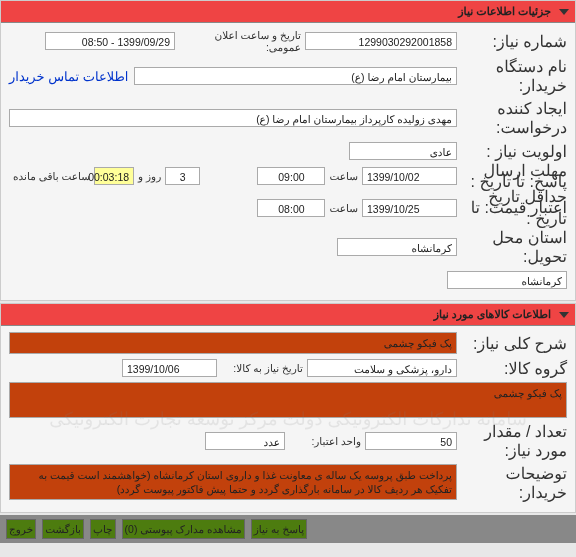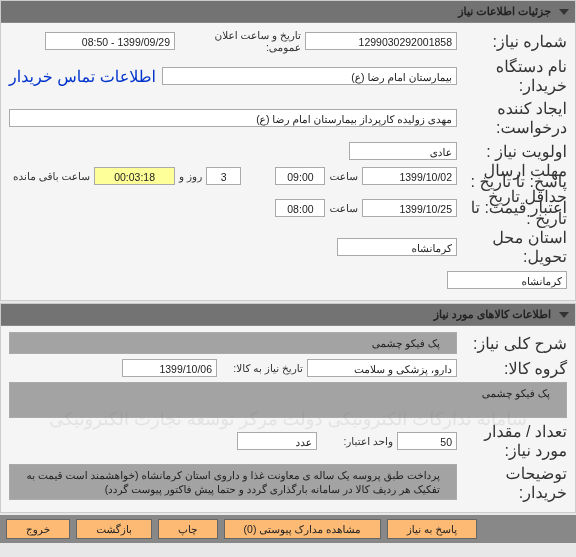--- a/index.html
+++ b/index.html
@@ -13,21 +13,21 @@
   background: #e8e8e8;
   width: 576px;
   direction: rtl;
 }
 .panel {
   background: #f5f5f5;
   border: 1px solid #ccc;
   margin-bottom: 2px;
 }
 .panel-header {
-  background: #737373;
+  background: #ef4444;
   border-bottom: 1px solid #888;
   padding: 4px 24px 4px 8px;
   font-size: 11px;
   font-weight: bold;
   color: #222;
   position: relative;
 }
 .panel-header .arrow {
   position: absolute;
   right: 6px;
@@ -86,65 +86,65 @@
   flex-shrink: 0;
 }
 .field-wide {
   flex: 1;
 }
 .field-med {
   width: 152px;
 }
 .field-date {
   width: 95px;
-  text-align: right;
+  text-align: left;
 }
 .field-time {
-  width: 50px;
+  width: 68px;
   text-align: center;
 }
 .field-small {
   width: 35px;
   text-align: center;
 }
 .field-timer {
-  width: 81px;
+  width: 40px;
   text-align: center;
   background: #ffff99;
 }
 .link {
   color: #0033cc;
-  font-size: 16px;
+  font-size: 13px;
   cursor: pointer;
   padding-right: 6px;
 }
 .textarea {
   border: 1px solid #aaa;
-  background: #a3a3a3;
-  padding: 3px 16px;
+  background: #c2410c;
+  padding: 3px 4px;
   font-size: 10.5px;
   color: #222;
   width: 100%;
   min-height: 18px;
   line-height: 14px;
 }
 .textarea.multi {
   min-height: 36px;
 }
 .button-bar {
   background: #888;
   padding: 4px 6px;
   display: flex;
   gap: 6px;
   justify-content: flex-end;
 }
 .btn {
   border: 1px solid #666;
-  background: #fdba74;
-  padding: 3px 19px;
+  background: #4d7c0f;
+  padding: 3px 2px;
   font-size: 10.5px;
   cursor: pointer;
   color: #222;
 }
 .spacer {
   flex: 1;
 }
 </style>
 </head>
 <body>
@@ -234,21 +234,21 @@
       <div class="lbl-sm" style="width:90px">تاریخ نیاز به کالا:</div>
       <div class="field field-date">1399/10/06</div>
     </div>
 
     <div class="row" style="align-items:flex-start">
       <div class="textarea multi" style="flex:1">پک فیکو چشمی</div>
     </div>
 
     <div class="row">
       <div class="lbl">تعداد / مقدار مورد نیاز:</div>
-      <div class="field" style="width:60px">50</div>
+      <div class="field" style="width:92px">50</div>
       <div class="lbl-sm" style="width:80px">واحد اعتبار:</div>
       <div class="field" style="width:80px">عدد</div>
     </div>
 
     <div class="row" style="align-items:flex-start">
       <div class="lbl">توضیحات خریدار:</div>
       <div class="textarea multi" style="flex:1">پرداخت طبق پروسه یک ساله ی معاونت غذا و داروی استان کرمانشاه (خواهشمند است قیمت به تفکیک هر ردیف کالا در سامانه بارگذاری گردد و حتما پیش فاکتور پیوست گردد)</div>
     </div>
 
   </div>

